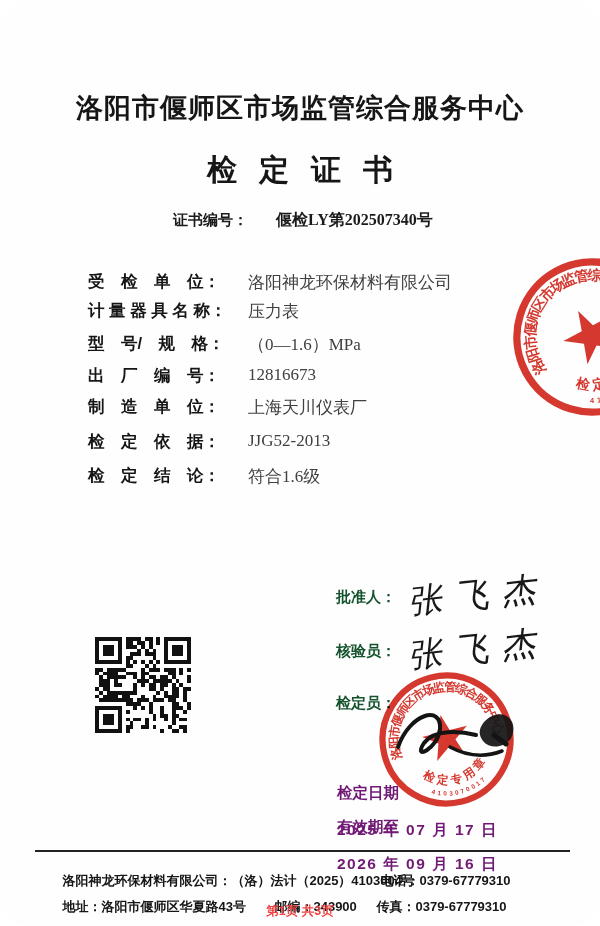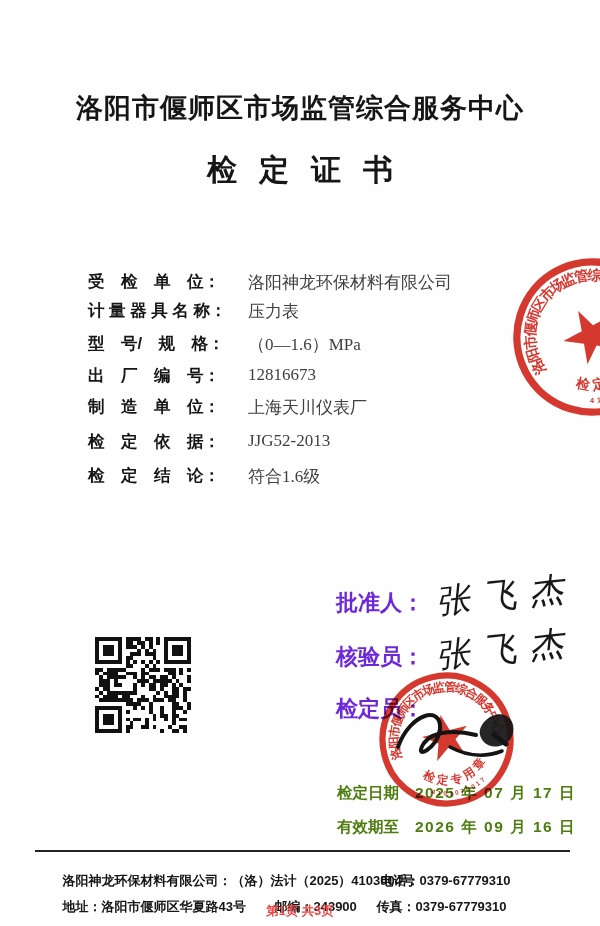--- a/index.html
+++ b/index.html
@@ -16,29 +16,29 @@
   .cert-label{font-weight:700;}
   .cert-value{font-family:"Liberation Serif","DejaVu Serif",serif;font-weight:600;
               margin-left:28px;font-size:16px;}
 
   .field-row{position:absolute;left:88px;height:24px;width:480px;}
   .field-label{position:absolute;left:0;top:0;font-size:16.5px;font-weight:700;color:#161616;white-space:pre;}
   .field-value{position:absolute;left:160px;top:0;font-size:17px;font-weight:500;
                font-family:"Liberation Serif","DejaVu Serif",serif;color:#404040;white-space:pre;}
 
   .signer-row{position:absolute;left:336px;display:flex;align-items:flex-start;}
-  .signer-label{font-size:22px;font-weight:700;color:#6d28d9;white-space:pre;}
+  .signer-label{font-size:15px;font-weight:700;color:#14532d;white-space:pre;}
   .sig{display:inline-block;margin-left:14px;margin-top:-16px;
        font-size:34px;font-weight:500;letter-spacing:13px;color:#181818;
        transform:rotate(-6deg) skewX(-12deg);white-space:pre;}
 
   .qr{position:absolute;left:95px;top:637px;width:96px;height:96px;shape-rendering:crispEdges;}
 
   .date-row{position:absolute;left:337px;display:flex;gap:16px;
-            font-size:15.5px;font-weight:700;color:#4d7c0f;white-space:pre;}
+            font-size:15.5px;font-weight:700;color:#701a75;white-space:pre;flex-direction:column;}
   .date-value{letter-spacing:1.5px;}
 
   .stamp{position:absolute;mix-blend-mode:multiply;opacity:.93;
          font-family:"Liberation Sans","DejaVu Sans",sans-serif;}
   .stamp-top{width:182px;height:182px;left:501px;top:246px;transform:rotate(-28deg);}
   .stamp-bottom{width:155px;height:155px;left:369px;top:662px;transform:rotate(-14deg);}
   .scribble{position:absolute;left:390px;top:695px;width:140px;height:85px;}
 
   .rule{position:absolute;left:35px;top:850px;width:535px;height:2px;background:#222;}
   .f-item{position:absolute;font-size:13px;font-weight:700;color:#161616;white-space:pre;}
@@ -51,20 +51,23 @@
              font-size:12.5px;font-weight:600;color:#ef4444;}
 </style>
 </head>
 <body>
 
 <div class="page">
 
   <div class="org-title">洛阳市偃师区市场监管综合服务中心</div>
   <div class="doc-title">检定证书</div>
 
+  <div class="cert-line">
+    <span class="cert-label">证书编号：</span><span class="cert-value">偃检LY第202507340号</span>
+  </div>
 
   <div id="fields">
       <div class="field-row" style="top: 271px;">
         <span class="field-label">受　检　单　位：</span>
         <span class="field-value">洛阳神龙环保材料有限公司</span>
       </div>
       <div class="field-row" style="top: 300px;">
         <span class="field-label">计 量 器 具 名 称：</span>
         <span class="field-value">压力表</span>
       </div>

